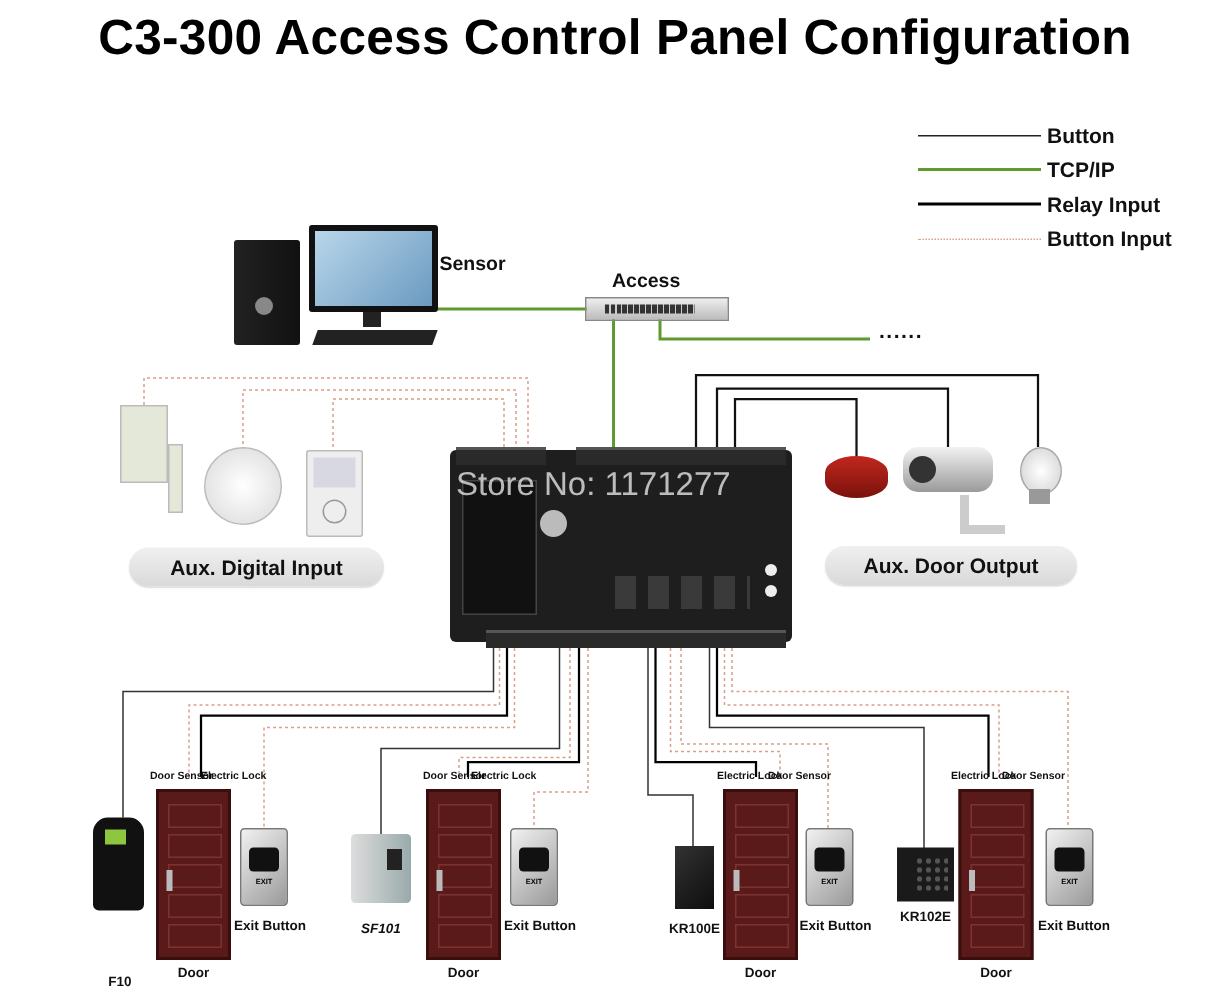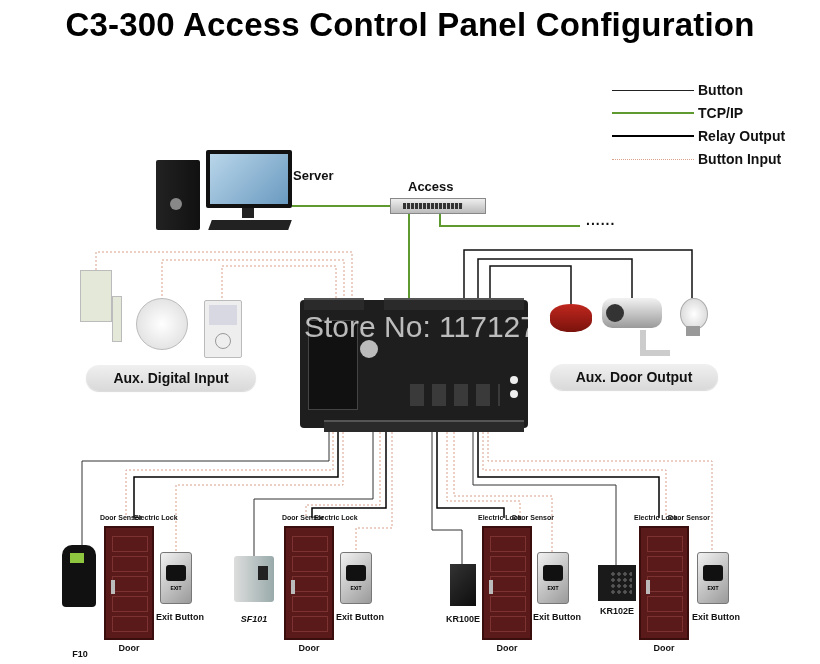--- a/index.html
+++ b/index.html
@@ -13,39 +13,39 @@
   .pill{position:absolute;height:26px;border-radius:13px;background:linear-gradient(#f0f0f0,#d9d9d9);display:flex;align-items:center;justify-content:center;font-weight:bold;font-size:14px;color:#111;box-shadow:0 1px 1px rgba(0,0,0,.15);}
   .door{position:absolute;width:50px;height:114px;background:#5b1a1a;border:2px solid #3b0e0e;box-sizing:border-box;}
   .door .pnl{position:absolute;left:6px;width:34px;height:14px;border:1px solid #7d3232;}
   .door .handle{position:absolute;left:5px;top:52px;width:4px;height:14px;background:#bbb;}
   .small{font-size:7px;line-height:8px;text-align:center;font-weight:bold;}
   .dev-label{font-size:9px;font-weight:bold;text-align:center;}
   .exitbtn{position:absolute;width:32px;height:52px;border-radius:3px;background:linear-gradient(135deg,#f1f1f1,#9a9a9a);border:1px solid #777;box-sizing:border-box;}
   .exitbtn .face{position:absolute;left:5px;top:12px;width:20px;height:16px;background:#111;border-radius:3px;}
   .exitbtn .txt{position:absolute;left:0;top:32px;width:30px;font-size:5px;text-align:center;font-weight:bold;}
   .panel{position:absolute;left:300px;top:300px;width:228px;height:128px;background:#1e1e1e;border-radius:4px;}
-  .watermark{position:absolute;left:304px;top:310px;font-size:30px;color:rgba(255,255,255,.7);white-space:nowrap;}
+  .watermark{position:absolute;left:304px;top:310px;font-size:22px;color:rgba(255,255,255,.7);white-space:nowrap;}
   .terminal{position:absolute;height:10px;background:#2a2a2a;border-top:2px solid #555;}
 </style>
 </head>
 <body>
 
 <div class="title">C3-300 Access Control Panel Configuration</div>
 
 <div class="legend-item" style="top:80px">
   <div class="legend-line" style="border-top:1px solid #222"></div>
   <span class="legend-text">Button</span>
 </div>
 <div class="legend-item" style="top:103px">
   <div class="legend-line" style="border-top:2px solid #5e9a2f"></div>
   <span class="legend-text">TCP/IP</span>
 </div>
 <div class="legend-item" style="top:126px">
   <div class="legend-line" style="border-top:2px solid #000"></div>
-  <span class="legend-text">Relay Output</span>
+  <span class="legend-text">Relay Input</span>
 </div>
 <div class="legend-item" style="top:149px">
   <div class="legend-line" style="border-top:1px dotted #d9a08a"></div>
   <span class="legend-text">Button Input</span>
 </div>
 
 <svg class="wires" width="820" height="664">
 
   <g stroke="#5e9a2f" stroke-width="2" fill="none">
     <polyline points="292,206 392,206"></polyline>
@@ -97,21 +97,21 @@
 <div style="position:absolute;left:156px;top:150px;width:140px;height:90px;">
   <div style="position:absolute;left:0;top:10px;width:44px;height:70px;background:linear-gradient(90deg,#222,#111);border-radius:2px;">
     <div style="position:absolute;left:14px;top:38px;width:12px;height:12px;border-radius:50%;background:#888;"></div>
   </div>
   <div style="position:absolute;left:50px;top:0;width:86px;height:58px;background:#111;border-radius:2px;">
     <div style="position:absolute;left:4px;top:4px;width:78px;height:50px;background:linear-gradient(135deg,#b9d6ea,#6a9ac0);"></div>
   </div>
   <div style="position:absolute;left:86px;top:58px;width:12px;height:10px;background:#222;"></div>
   <div style="position:absolute;left:54px;top:70px;width:80px;height:10px;background:#222;transform:skewX(-20deg);"></div>
 </div>
-<div class="lbl" style="left:293px;top:168px;font-size:13px;">Server</div>
+<div class="lbl" style="left:293px;top:168px;font-size:13px;">Sensor</div>
 
 <div class="lbl" style="left:408px;top:179px;font-size:13px;">Access</div>
 <div style="position:absolute;left:390px;top:198px;width:96px;height:16px;background:linear-gradient(#eee,#bbb);border:1px solid #888;box-sizing:border-box;">
   <div style="position:absolute;left:12px;top:4px;width:60px;height:6px;background:repeating-linear-gradient(90deg,#333 0 3px,#ccc 3px 4px);"></div>
 </div>
 <div class="lbl" style="left:586px;top:212px;font-size:14px;letter-spacing:1px;">......</div>
 
 <div style="position:absolute;left:80px;top:270px;width:30px;height:50px;background:#e4e8d8;border:1px solid #bbb;"></div>
 <div style="position:absolute;left:112px;top:296px;width:8px;height:44px;background:#e4e8d8;border:1px solid #bbb;"></div>
 <div style="position:absolute;left:136px;top:298px;width:50px;height:50px;border-radius:50%;background:radial-gradient(#fff,#d9d9d9);border:1px solid #bbb;"></div>

